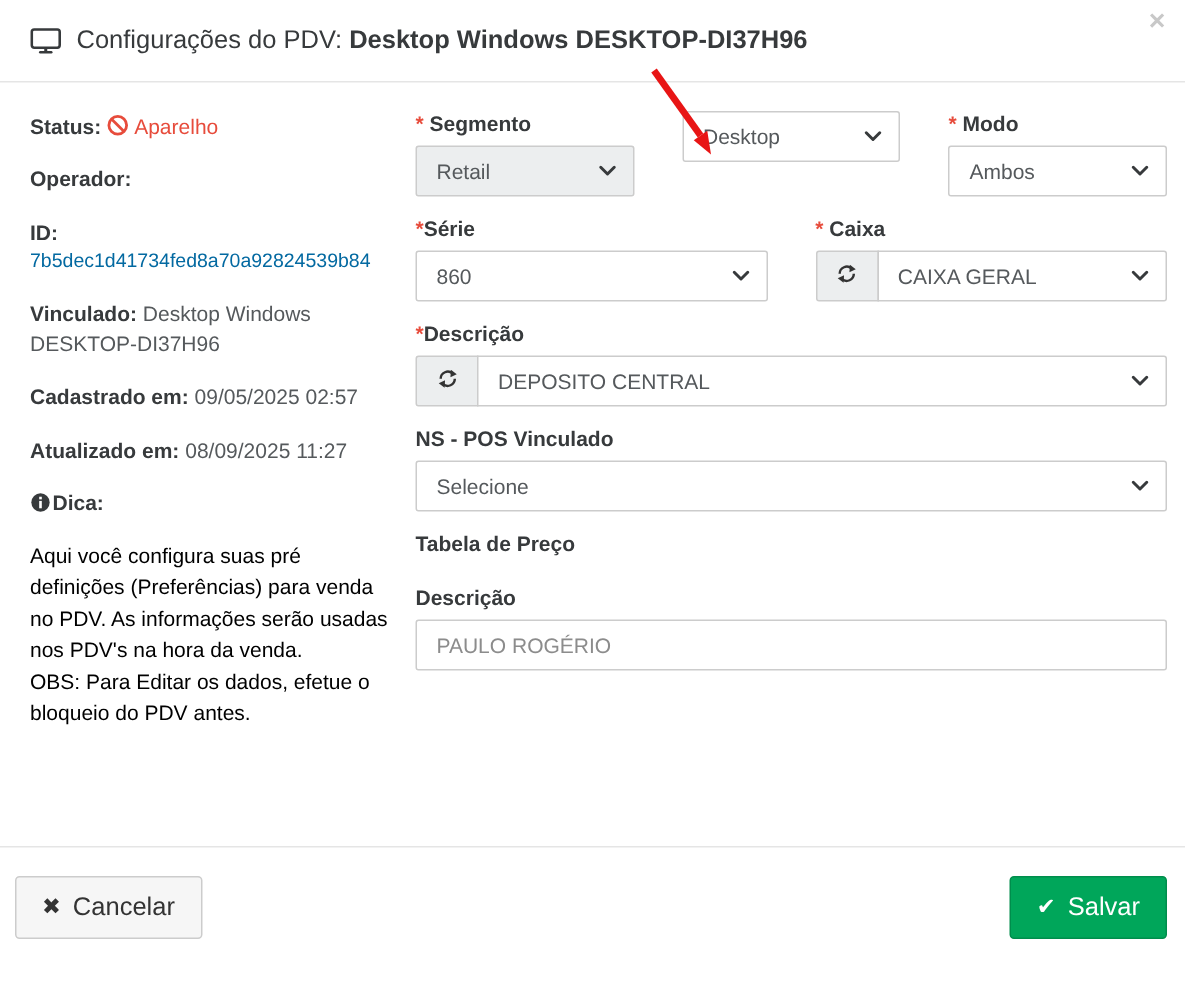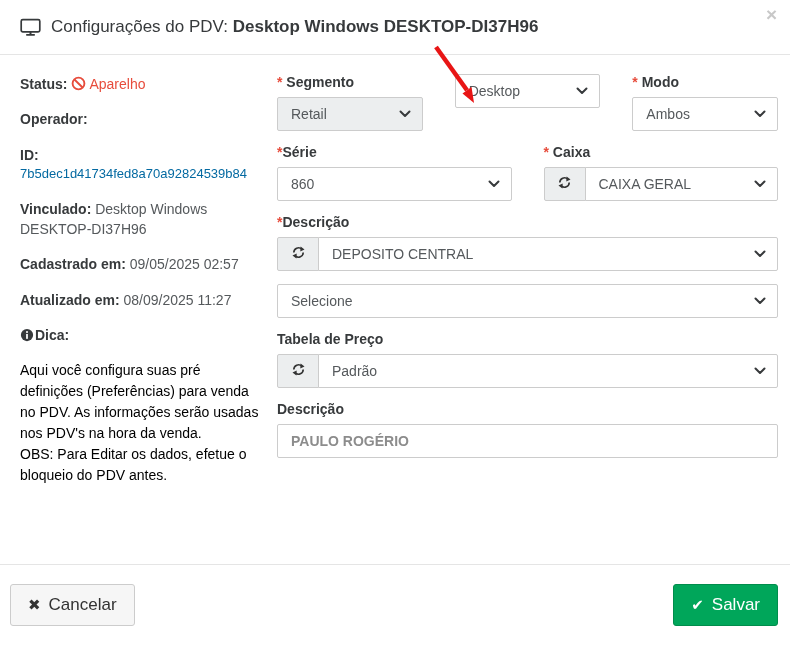--- a/index.html
+++ b/index.html
@@ -50,21 +50,21 @@
   .chev { position: absolute; right: 11px; top: 50%; transform: translateY(-50%); display: flex; }
   .igroup { display: flex; }
   .igroup .addon {
     flex: 0 0 42px; width: 42px; height: 34px; background: #eceeef;
     border: 1px solid #ccc; border-radius: 2px 0 0 2px;
     display: flex; align-items: center; justify-content: center; cursor: pointer; padding: 0;
   }
   .igroup .select { flex: 1 1 auto; margin-left: -1px; border-radius: 0 2px 2px 0; align-items: center; }
   .text-input {
     width: 100%; height: 34px; border: 1px solid #ccc; border-radius: 2px;
-    padding: 0 13px; font-size: 14px; color: #8c8c8c; font-family: inherit; background: #fff; font-weight: bold;
+    padding: 0 13px; font-size: 14px; color: #8c8c8c; font-family: inherit; background: #fff;
   }
   
   .modal-footer {
     flex: 0 0 104px; border-top: 1px solid #e5e5e5;
     padding: 19px 12px 0 10px; display: flex; justify-content: space-between; align-items: flex-start;
   }
   .btn {
     font-size: 17px; border-radius: 3px; padding: 9px 17px; cursor: pointer;
     display: inline-flex; align-items: center; gap: 8px; font-family: inherit; line-height: 1.3;
   }
@@ -227,52 +227,35 @@
                     <path d="M1.5 1.5 L6 6 L10.5 1.5" fill="none" stroke="#373a3c" stroke-width="2" stroke-linecap="round" stroke-linejoin="round"></path>
                   </svg>
                 </span>
             </div>
           </div>
         </div>
       </div>
 
       <div class="frow">
         <div class="field">
+          <label><span>NS - POS Vinculado</span></label>
           <div class="select">
             <span>Selecione</span>
             <span class="chev">
                 <svg width="12" height="8" viewBox="0 0 12 8">
                   <path d="M1.5 1.5 L6 6 L10.5 1.5" fill="none" stroke="#373a3c" stroke-width="2" stroke-linecap="round" stroke-linejoin="round"></path>
                 </svg>
               </span>
           </div>
         </div>
       </div>
 
       <div class="frow">
         <div class="field">
           <label><span>Tabela de Preço</span></label>
-          <div class="igroup">
-            <button class="addon">
-              <span><svg width="13" height="13" viewBox="0 0 16 16">
-                    <path d="M13.8 8 A 5.8 5.8 0 0 1 4 12.2" fill="none" stroke="#333" stroke-width="2"></path>
-                    <path d="M2.2 8 A 5.8 5.8 0 0 1 12 3.8" fill="none" stroke="#333" stroke-width="2"></path>
-                    <polygon points="10.6,0.6 15.4,4.4 10.2,6.8" fill="#333"></polygon>
-                    <polygon points="5.4,15.4 0.6,11.6 5.8,9.2" fill="#333"></polygon>
-                  </svg></span>
-            </button>
-            <div class="select">
-              <span>Padrão</span>
-              <span class="chev">
-                  <svg width="12" height="8" viewBox="0 0 12 8">
-                    <path d="M1.5 1.5 L6 6 L10.5 1.5" fill="none" stroke="#373a3c" stroke-width="2" stroke-linecap="round" stroke-linejoin="round"></path>
-                  </svg>
-                </span>
-            </div>
-          </div>
         </div>
       </div>
 
       <div class="frow">
         <div class="field">
           <label><span>Descrição</span></label>
           <input class="text-input" type="text" value="PAULO ROGÉRIO" style="">
         </div>
       </div>
 

